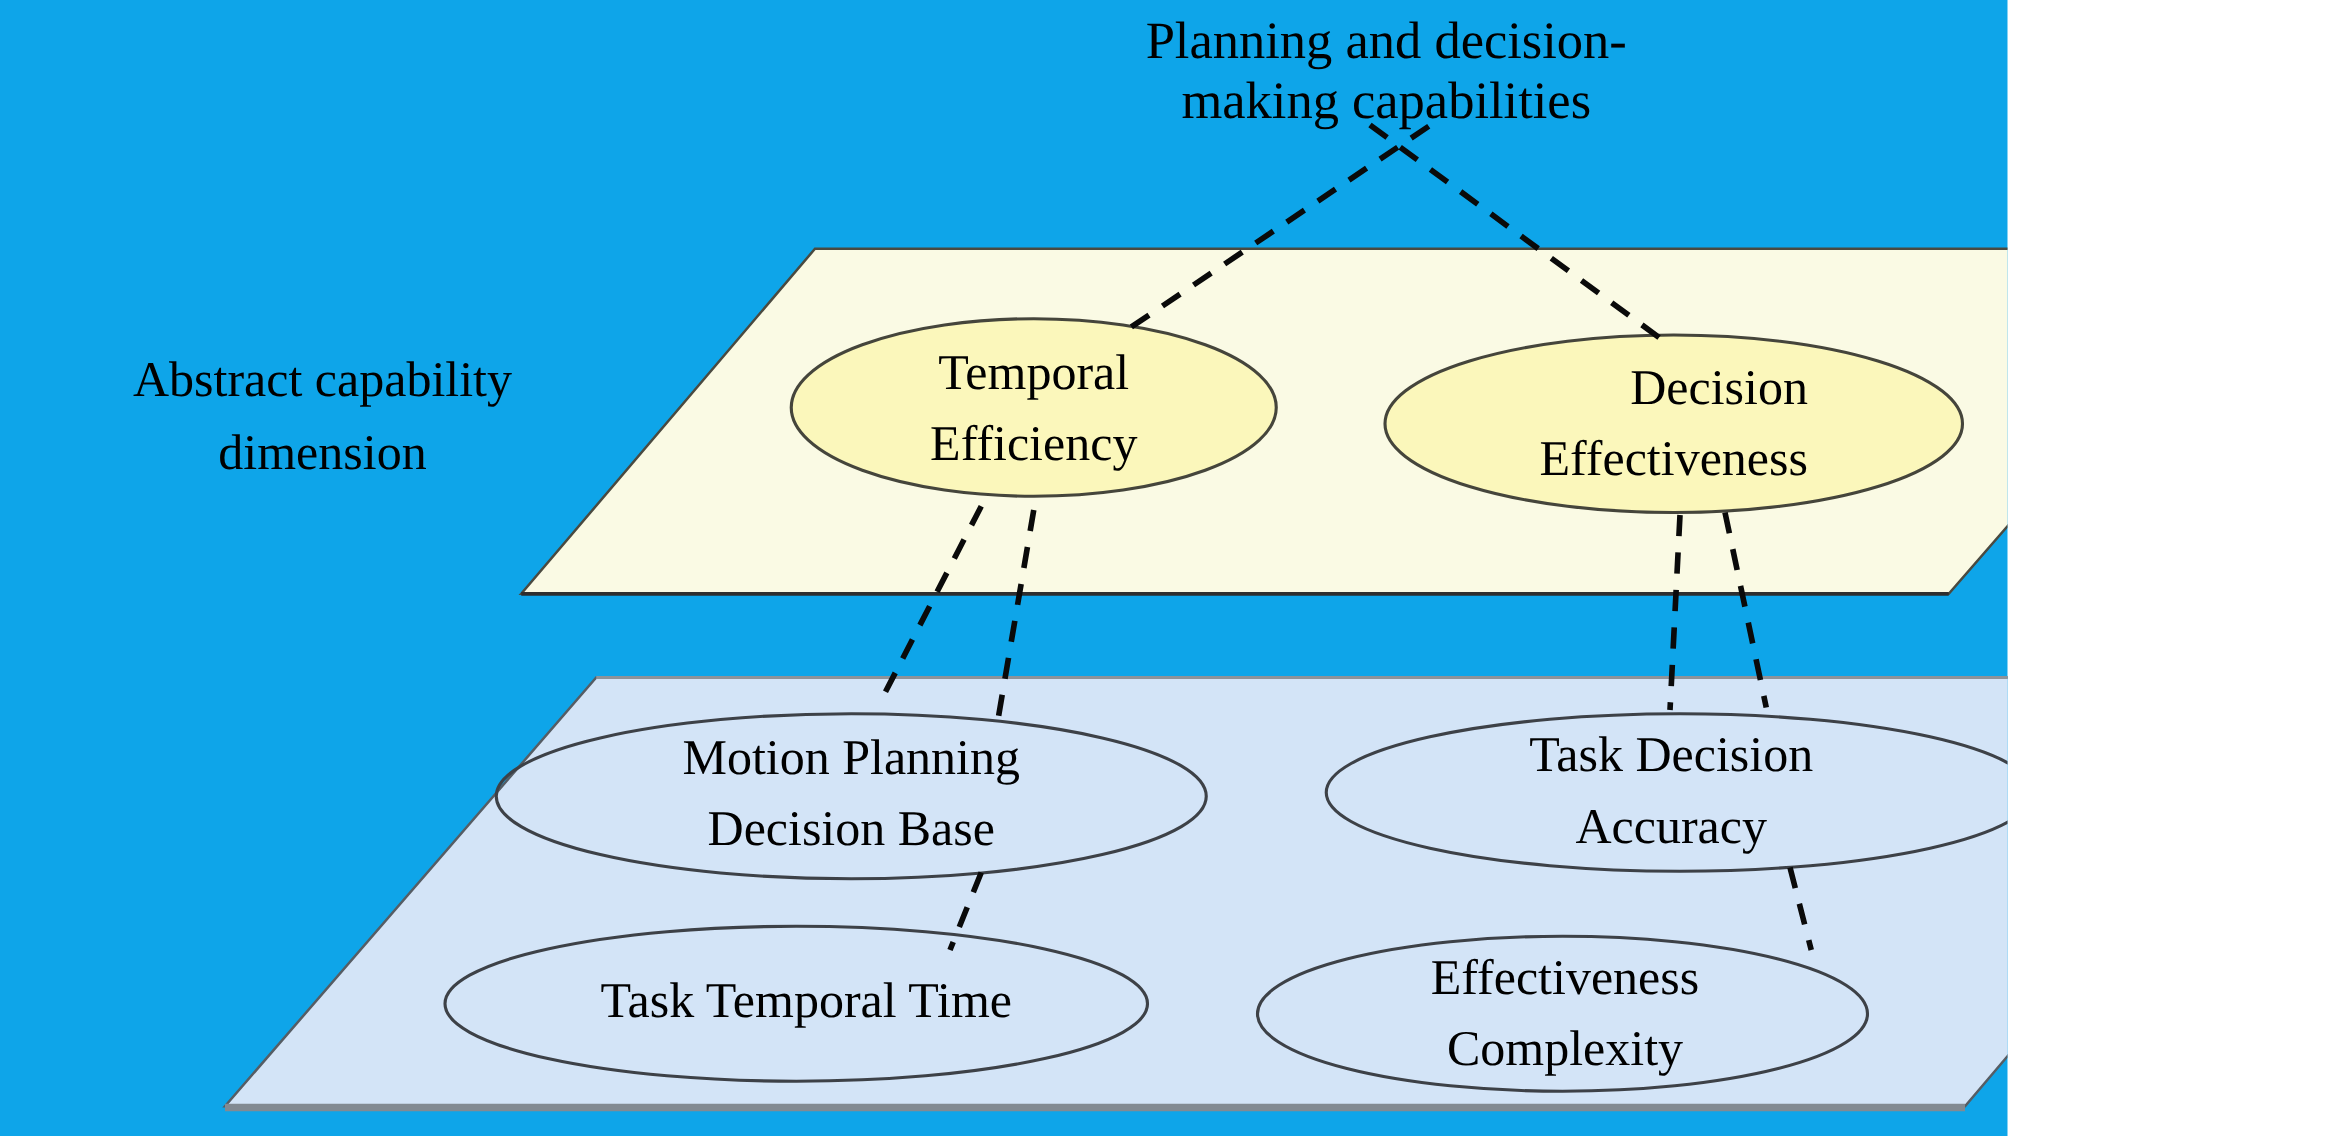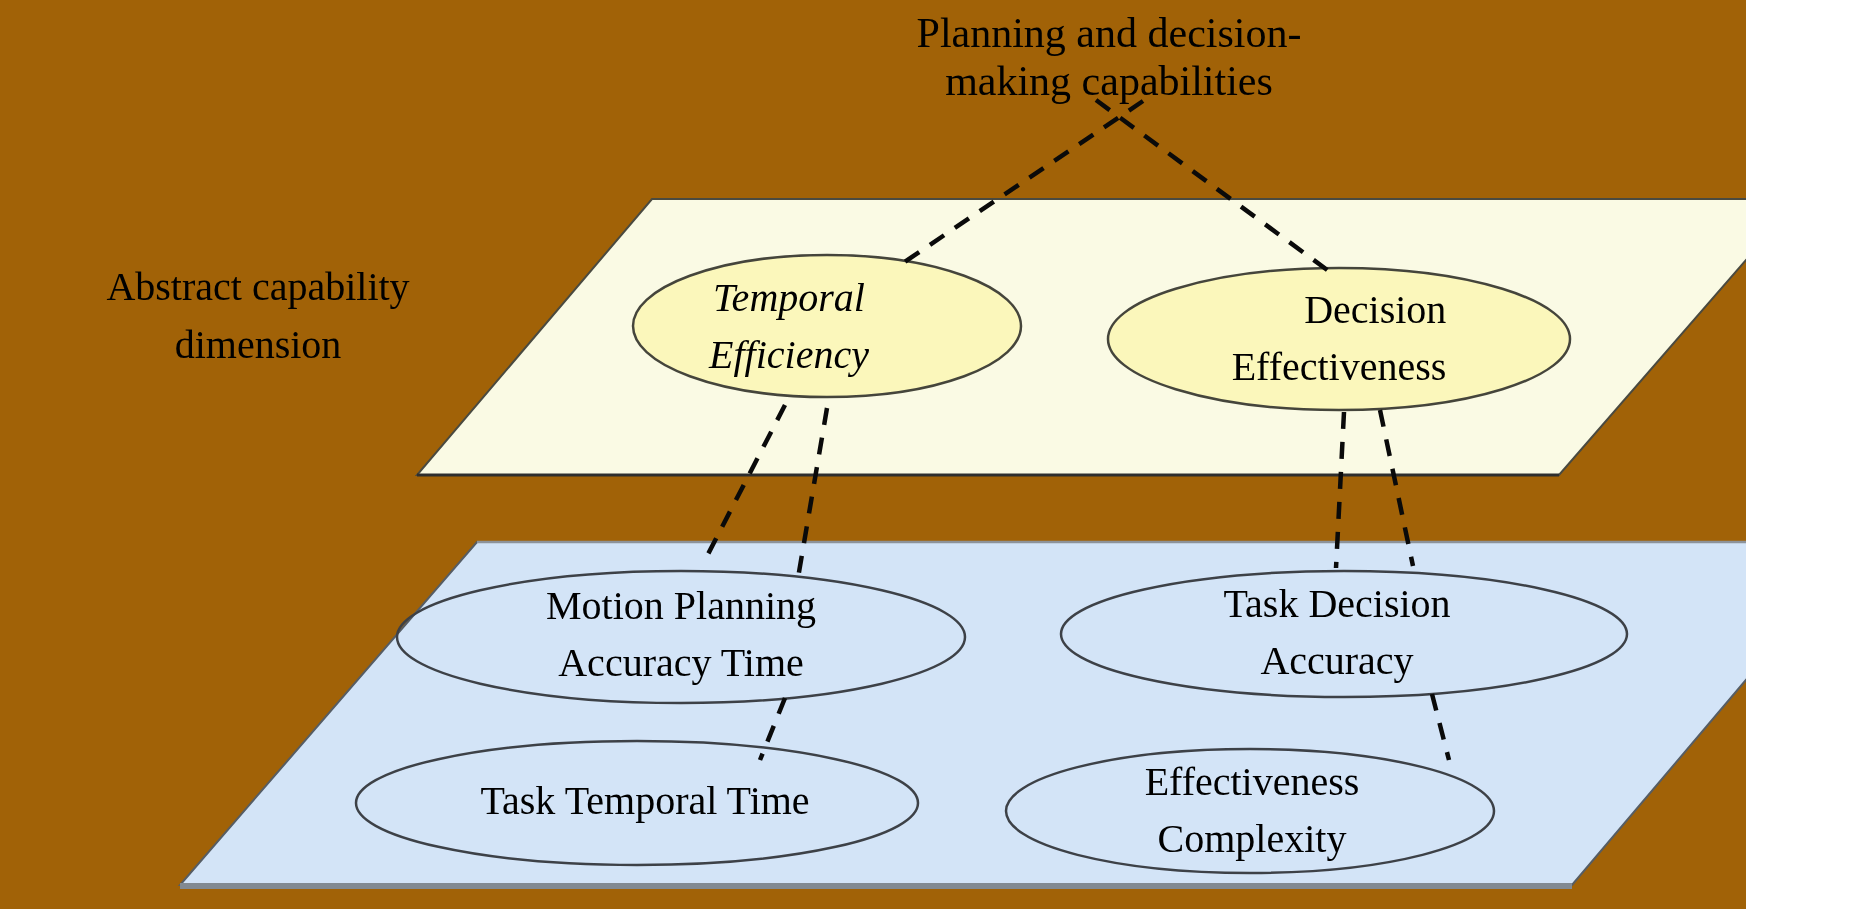--- a/index.html
+++ b/index.html
@@ -1,20 +1,20 @@
 <!DOCTYPE html>
 <html><head>
 <meta charset="utf-8">
 <style>
   html, body { margin: 0; padding: 0; background: #ffffff; }
   #stage {
     position: relative;
-    width: 1746px;
+    width: 1606px;
     height: 909px;
-    background: #a16207;
+    background: #0ea5e9;
     overflow: hidden;
     font-family: "Liberation Serif", "DejaVu Serif", serif;
     color: #000;
   }
   #diagram-svg { position: absolute; left: 0; top: 0; }
   .t {
     position: absolute;
     transform: translate(-50%, -50%);
     text-align: center;
     white-space: pre-line;
@@ -57,32 +57,32 @@
 
       <line x1="1344" y1="412" x2="1336" y2="568"></line>
       <line x1="1380" y1="410" x2="1413" y2="566"></line>
       <line x1="1432" y1="694" x2="1449" y2="760"></line>
     </g>
   </svg>
 
   <div class="t title-text" style="left:1109px; top:57px;">Planning and decision-
 making capabilities</div>
 
-  <div class="t layer-label" style="left:258px; top:316px;">Abstract capability
+  <div class="t layer-label" style="left:258px; top:333px;">Abstract capability
 dimension</div>
 
 
-  <div class="t node-label" style="left:789px; top:326px;font-style:italic;">Temporal
+  <div class="t node-label" style="left:827px; top:326px;">Temporal
 Efficiency</div>
 
   <div class="t node-label" style="left:1339px; top:338px;text-align:right;">Decision
 Effectiveness</div>
 
   <div class="t node-label" style="left:681px; top:634px;">Motion Planning
-Accuracy Time</div>
+Decision Base</div>
 
   <div class="t node-label" style="left:645px; top:800px;">Task Temporal Time</div>
 
   <div class="t node-label" style="left:1337px; top:632px;">Task Decision
 Accuracy</div>
 
   <div class="t node-label" style="left:1252px; top:810px;">Effectiveness
 Complexity</div>
 </div>
 

